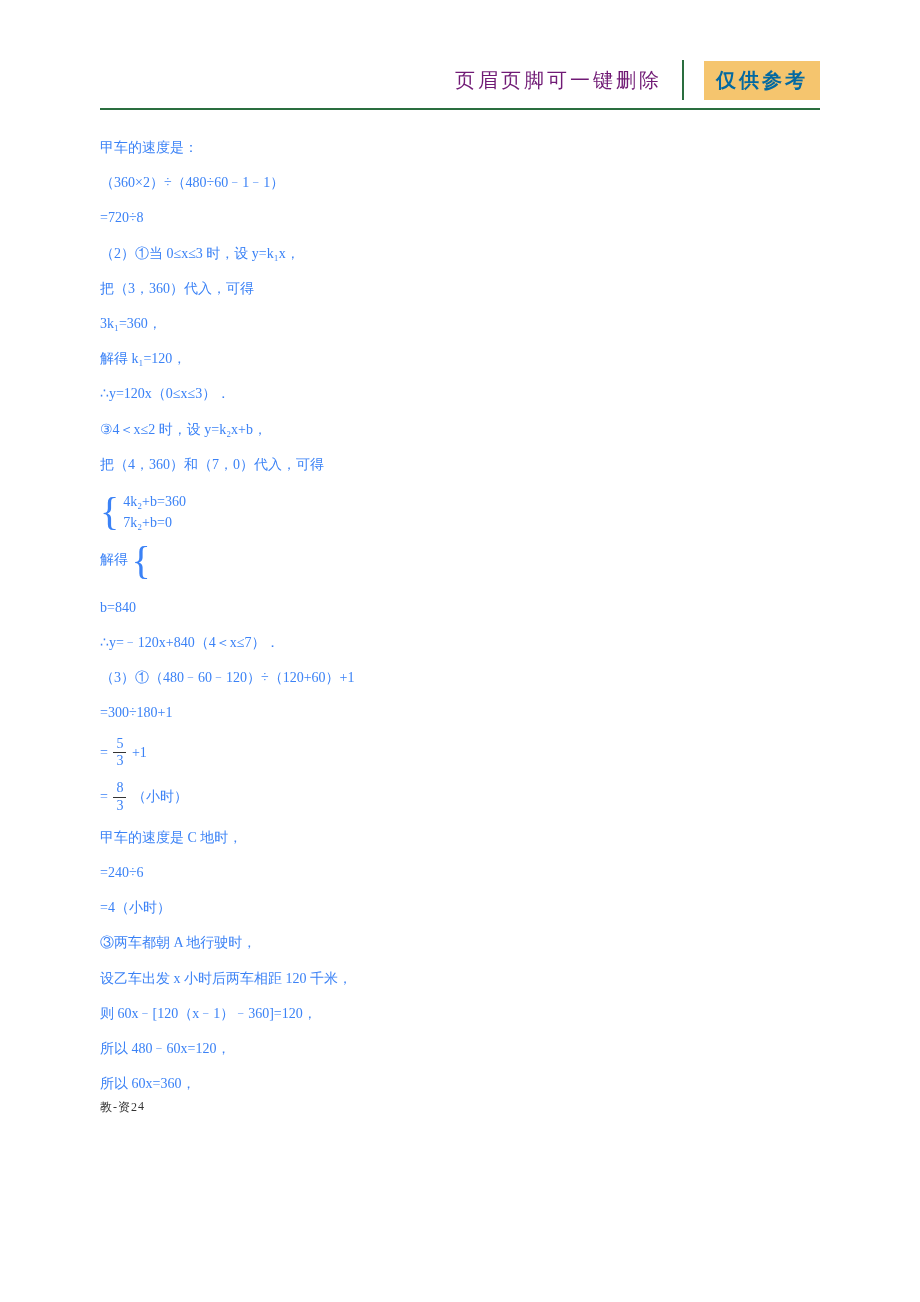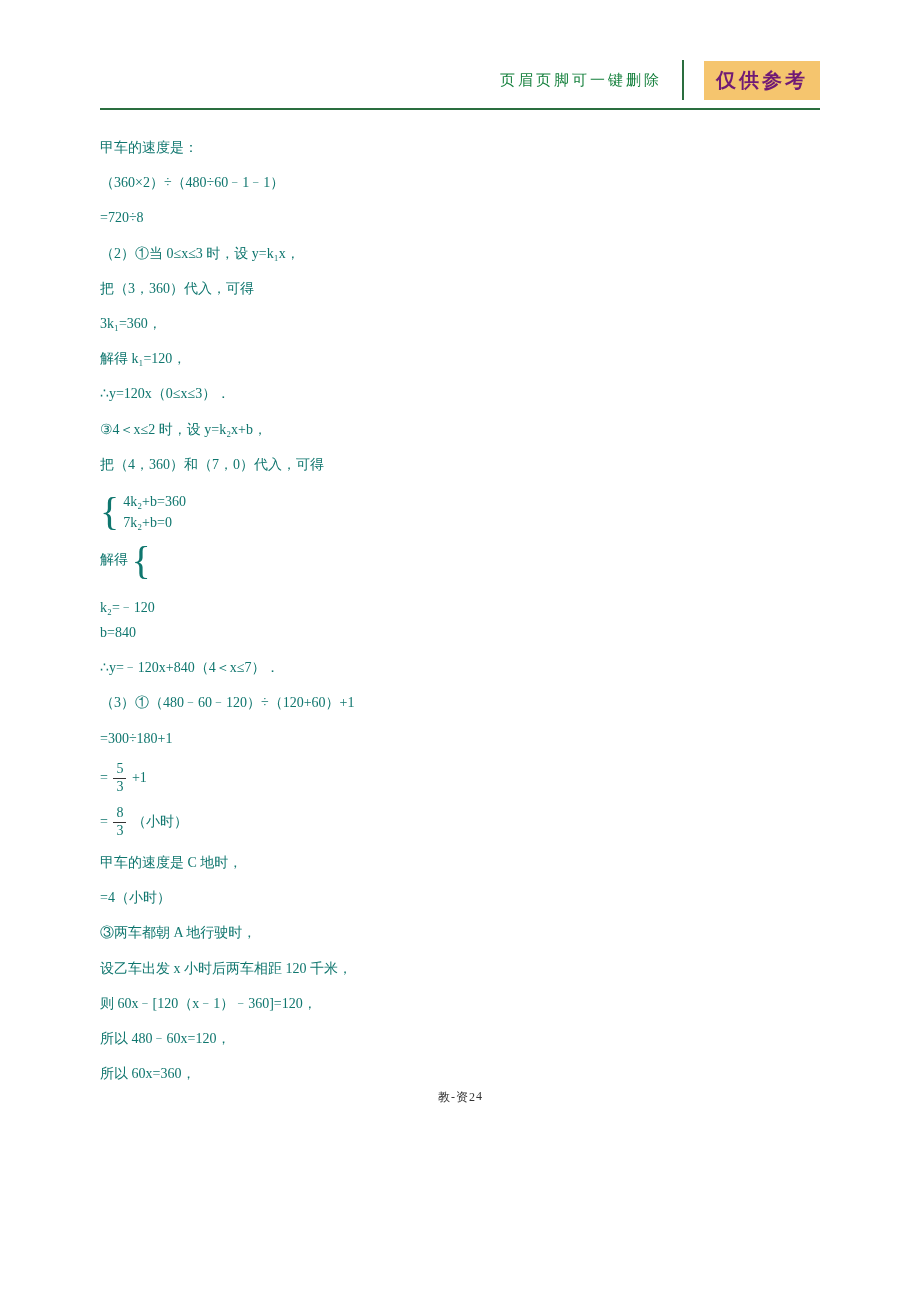--- a/index.html
+++ b/index.html
@@ -20,47 +20,47 @@
     }
     .header {
       display: flex;
       align-items: center;
       justify-content: flex-end;
       gap: 20px;
       margin-bottom: 8px;
     }
     .header-text {
       font-family: Liberation Serif, serif;
-      color: #15803d;
-      font-size: 15px;
+      color: #701a75;
+      font-size: 20px;
       letter-spacing: 3px;
     }
     .header-divider {
       width: 2px;
       height: 40px;
       background: #2a6e3f;
     }
     .badge {
       background: #f5c56e;
-      color: #701a75;
+      color: #0369a1;
       font-family: "SimHei", "Microsoft YaHei", sans-serif;
       font-weight: bold;
       font-size: 20px;
       padding: 6px 12px;
       letter-spacing: 3px;
     }
     .top-line {
       border: none;
       border-top: 2px solid #2a6e3f;
       margin: 0 0 25px 0;
     }
     .content {
       font-size: 14px;
       line-height: 1.8;
-      color: #0f766e;
+      color: #3b82f6;
     }
     .content p {
       margin-bottom: 10px;
     }
     .math-bracket {
       display: inline-flex;
       align-items: center;
       margin: 4px 0;
     }
     .bracket {
@@ -92,21 +92,21 @@
       display: block;
       padding: 0 3px;
       line-height: 1.2;
     }
     .footer {
       position: absolute;
       bottom: 30px;
       left: 100px;
       right: 100px;
       display: flex;
-      justify-content: center;
+      justify-content: flex-start;
       font-size: 12px;
       color: #333;
     }
     .footer-left {
       letter-spacing: 1px;
     }
   </style>
 </head>
 <body>
 
@@ -137,21 +137,21 @@
         <div>7k₂+b=0</div>
       </span>
     </div>
 
     <p>
       <span>解得</span>
       <span class="math-bracket" style="vertical-align:middle;">
         <span class="bracket">{</span>
         <span class="bracket-content">
           </span>
-        </span></p><div>k₂=﹣120</div>
+        </span></p>
           <div>b=840</div>
         
       
     <p></p>
 
     <p>∴y=﹣120x+840（4＜x≤7）．</p>
     <p>（3）①（480﹣60﹣120）÷（120+60）+1</p>
     <p>=300÷180+1</p>
 
     <p>
@@ -166,20 +166,21 @@
     <p>
       <span>=</span>
       <span class="fraction">
         <span class="num">8</span>
         <span class="den">3</span>
       </span>
       <span>（小时）</span>
     </p>
 
     <p>甲车的速度是 C 地时，</p>
+    <p>=240÷6</p>
     <p>=4（小时）</p>
     <p>③两车都朝 A 地行驶时，</p>
     <p>设乙车出发 x 小时后两车相距 120 千米，</p>
     <p>则 60x﹣[120（x﹣1）﹣360]=120，</p>
     <p>所以 480﹣60x=120，</p>
     <p>所以 60x=360，</p>
   </div>
 
   <div class="footer">
     <span class="footer-left">教-资2</span>

